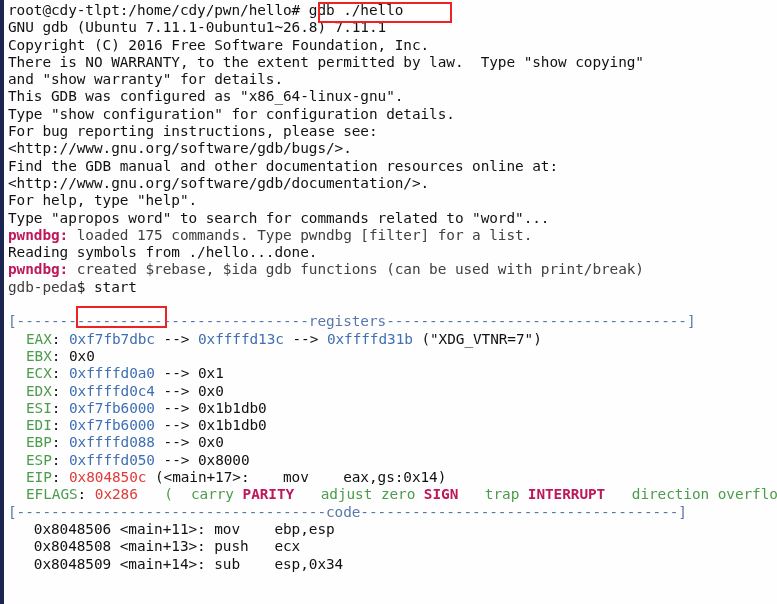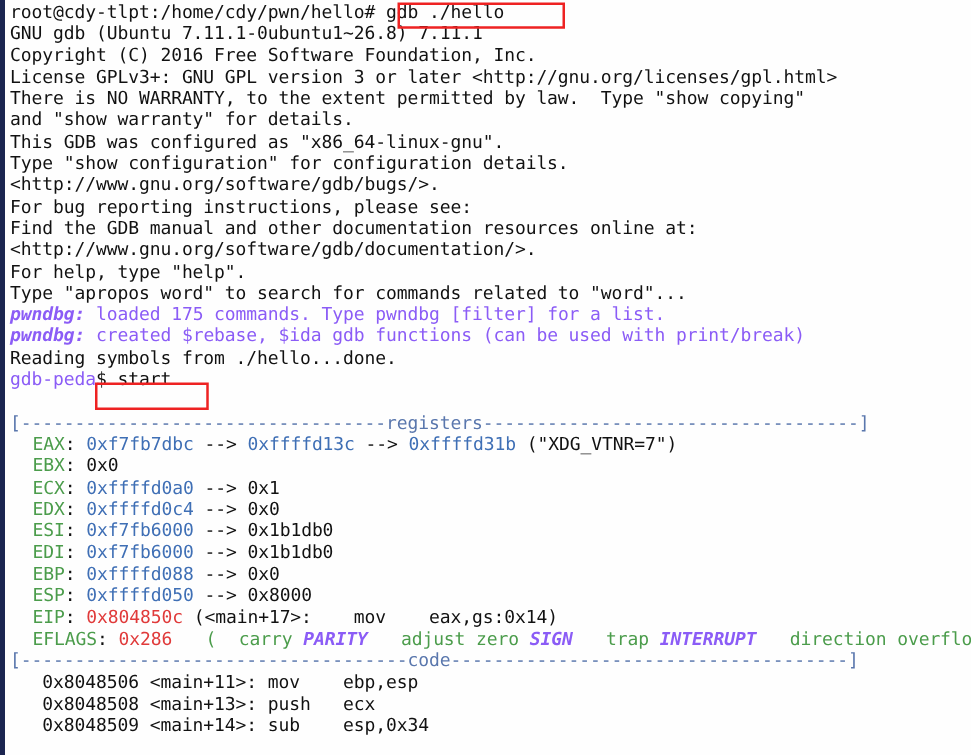--- a/index.html
+++ b/index.html
@@ -50,55 +50,54 @@
     white-space: pre;
     color: #111111;
     letter-spacing: -0.07px;
   }
 
   
   .c-default { color: #111111; }
   .c-green   { color: #4b9c4b; margin-left: 18px; }
   .c-blue    { color: #3f6fb5; }
   .c-red     { color: #e03a3a; }
-  .c-darkred { color: #8b5cf6; font-weight: bold; font-style: italic; }
-  .c-salmon  { color: #8b5cf6; }
+  .c-darkred { color: #be185d; font-weight: bold; }
+  .c-salmon  { color: #404040; }
   .c-sep     { color: #5a77ad; margin-top: 10px; }
 
   
   .annot-box {
     position: absolute;
     border: 2px solid #ee2222;
     box-sizing: border-box;
     pointer-events: none;
   }
 </style>
 </head>
 <body>
 
 <div id="terminal">
   <div id="left-gutter"></div>
   <div id="screen">
       <div class="line"><span class="c-default">root@cdy-tlpt:/home/cdy/pwn/hello# </span><span class="c-default">gdb ./hello</span></div>
       <div class="line"><span class="c-default">GNU gdb (Ubuntu 7.11.1-0ubuntu1~26.8) 7.11.1</span></div>
       <div class="line"><span class="c-default">Copyright (C) 2016 Free Software Foundation, Inc.</span></div>
-      <div class="line"><span class="c-default">License GPLv3+: GNU GPL version 3 or later &lt;http://gnu.org/licenses/gpl.html&gt;</span></div>
       <div class="line"><span class="c-default">There is NO WARRANTY, to the extent permitted by law.  Type "show copying"</span></div>
       <div class="line"><span class="c-default">and "show warranty" for details.</span></div>
       <div class="line"><span class="c-default">This GDB was configured as "x86_64-linux-gnu".</span></div>
       <div class="line"><span class="c-default">Type "show configuration" for configuration details.</span></div>
+      <div class="line"><span class="c-default">For bug reporting instructions, please see:</span></div>
       <div class="line"><span class="c-default">&lt;http://www.gnu.org/software/gdb/bugs/&gt;.</span></div>
-      <div class="line"><span class="c-default">For bug reporting instructions, please see:</span></div>
       <div class="line"><span class="c-default">Find the GDB manual and other documentation resources online at:</span></div>
       <div class="line"><span class="c-default">&lt;http://www.gnu.org/software/gdb/documentation/&gt;.</span></div>
       <div class="line"><span class="c-default">For help, type "help".</span></div>
       <div class="line"><span class="c-default">Type "apropos word" to search for commands related to "word"...</span></div>
       <div class="line"><span class="c-darkred" style="font-weight: bold;">pwndbg:</span><span class="c-salmon"> loaded 175 commands. Type pwndbg [filter] for a list.</span></div>
+      <div class="line"><span class="c-default">Reading symbols from ./hello...done.</span></div>
       <div class="line"><span class="c-darkred" style="font-weight: bold;">pwndbg:</span><span class="c-salmon"> created $rebase, $ida gdb functions (can be used with print/break)</span></div>
-      <div class="line"><span class="c-default">Reading symbols from ./hello...done.</span></div>
       <div class="line"><span class="c-salmon">gdb-peda</span><span class="c-default">$ start</span></div>
       <div class="line"><span class="c-default"> </span></div>
       <div class="line"><span class="c-sep">[----------------------------------registers-----------------------------------]</span></div>
       <div class="line"><span class="c-green">EAX</span><span class="c-default">: </span><span class="c-blue">0xf7fb7dbc</span><span class="c-default"> --&gt; </span><span class="c-blue">0xffffd13c</span><span class="c-default"> --&gt; </span><span class="c-blue">0xffffd31b</span><span class="c-default"> ("XDG_VTNR=7")</span></div>
       <div class="line"><span class="c-green">EBX</span><span class="c-default">: </span><span class="c-default">0x0</span></div>
       <div class="line"><span class="c-green">ECX</span><span class="c-default">: </span><span class="c-blue">0xffffd0a0</span><span class="c-default"> --&gt; </span><span class="c-default">0x1</span></div>
       <div class="line"><span class="c-green">EDX</span><span class="c-default">: </span><span class="c-blue">0xffffd0c4</span><span class="c-default"> --&gt; </span><span class="c-default">0x0</span></div>
       <div class="line"><span class="c-green">ESI</span><span class="c-default">: </span><span class="c-blue">0xf7fb6000</span><span class="c-default"> --&gt; </span><span class="c-default">0x1b1db0</span></div>
       <div class="line"><span class="c-green">EDI</span><span class="c-default">: </span><span class="c-blue">0xf7fb6000</span><span class="c-default"> --&gt; </span><span class="c-default">0x1b1db0</span></div>
       <div class="line"><span class="c-green">EBP</span><span class="c-default">: </span><span class="c-blue">0xffffd088</span><span class="c-default"> --&gt; </span><span class="c-default">0x0</span></div>

